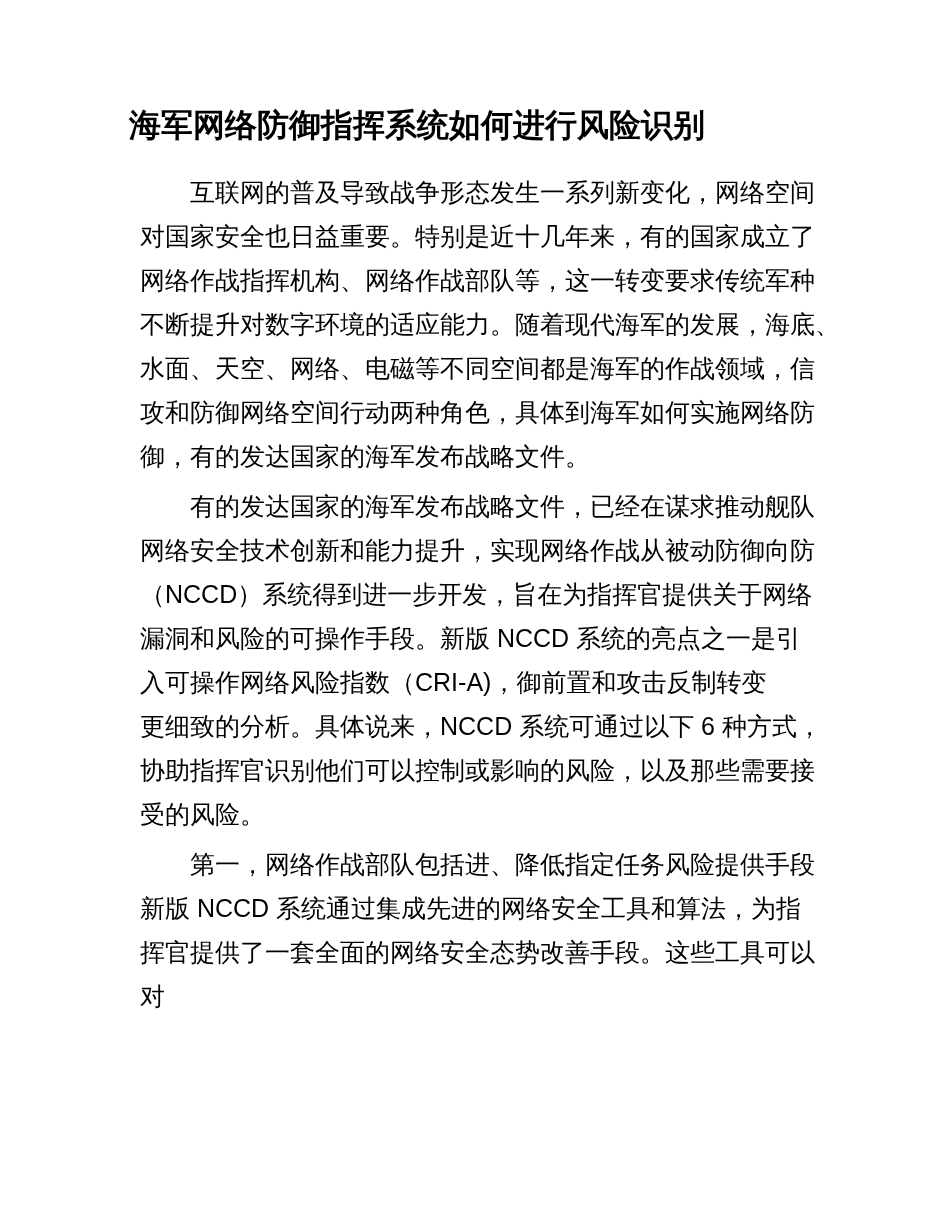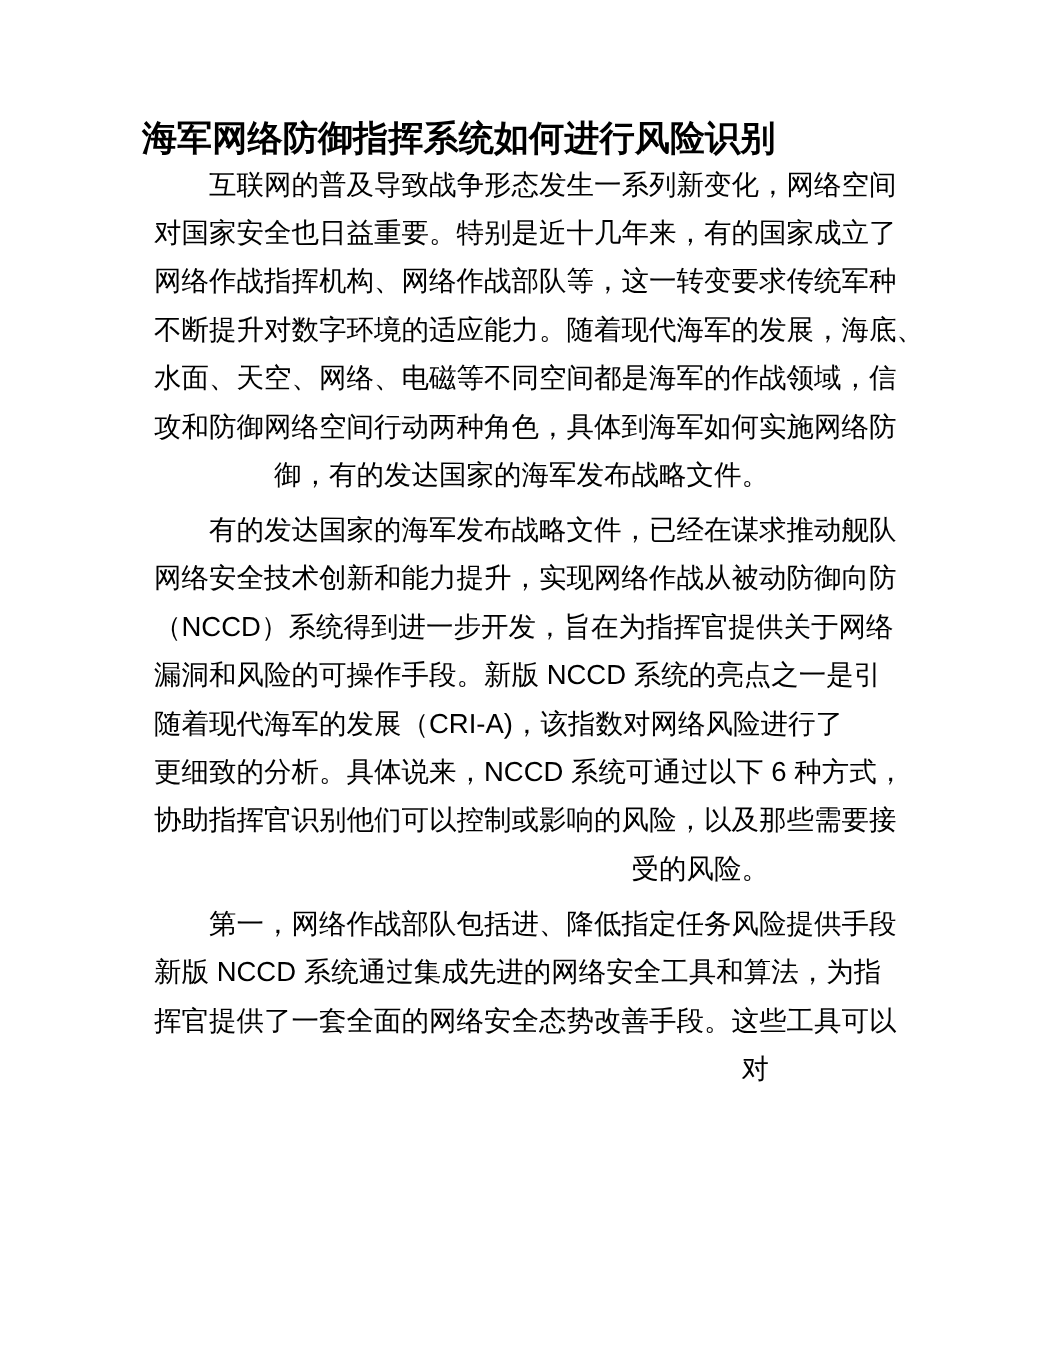--- a/index.html
+++ b/index.html
@@ -22,22 +22,22 @@
   .doc-title {
     margin: 0;
     padding-top: 104px;
     font-size: 32px;
     line-height: 42px;
     font-weight: 700;
     text-align: center;
     letter-spacing: 0px;
   }
   .doc-body {
+    margin-top: 24px;
     padding: 0 135px 0 140px;
-    text-align: right;
   }
   .paragraph {
     margin: 0 0 6px 0;
     padding: 0;
   }
   .text-line {
     font-size: 25px;
     height: 44px;
     line-height: 44px;
     white-space: nowrap;
@@ -60,21 +60,21 @@
         <div class="text-line">不断提升对数字环境的适应能力。随着现代海军的发展，海底、</div>
         <div class="text-line">水面、天空、网络、电磁等不同空间都是海军的作战领域，信</div>
         <div class="text-line">攻和防御网络空间行动两种角色，具体到海军如何实施网络防</div>
         <div class="text-line">御，有的发达国家的海军发布战略文件。</div>
       </div>
       <div class="paragraph">
         <div class="text-line indent">有的发达国家的海军发布战略文件，已经在谋求推动舰队</div>
         <div class="text-line">网络安全技术创新和能力提升，实现网络作战从被动防御向防</div>
         <div class="text-line">（NCCD）系统得到进一步开发，旨在为指挥官提供关于网络</div>
         <div class="text-line">漏洞和风险的可操作手段。新版 NCCD 系统的亮点之一是引</div>
-        <div class="text-line">随着现代海军的发展（CRI-A)，该指数对网络风险进行了</div>
+        <div class="text-line">入可操作网络风险指数（CRI-A)，御前置和攻击反制转变</div>
         <div class="text-line">更细致的分析。具体说来，NCCD 系统可通过以下 6 种方式，</div>
         <div class="text-line">协助指挥官识别他们可以控制或影响的风险，以及那些需要接</div>
         <div class="text-line">受的风险。</div>
       </div>
       <div class="paragraph">
         <div class="text-line indent">第一，网络作战部队包括进、降低指定任务风险提供手段</div>
         <div class="text-line">新版 NCCD 系统通过集成先进的网络安全工具和算法，为指</div>
         <div class="text-line">挥官提供了一套全面的网络安全态势改善手段。这些工具可以</div>
         <div class="text-line">对</div>
       </div>

